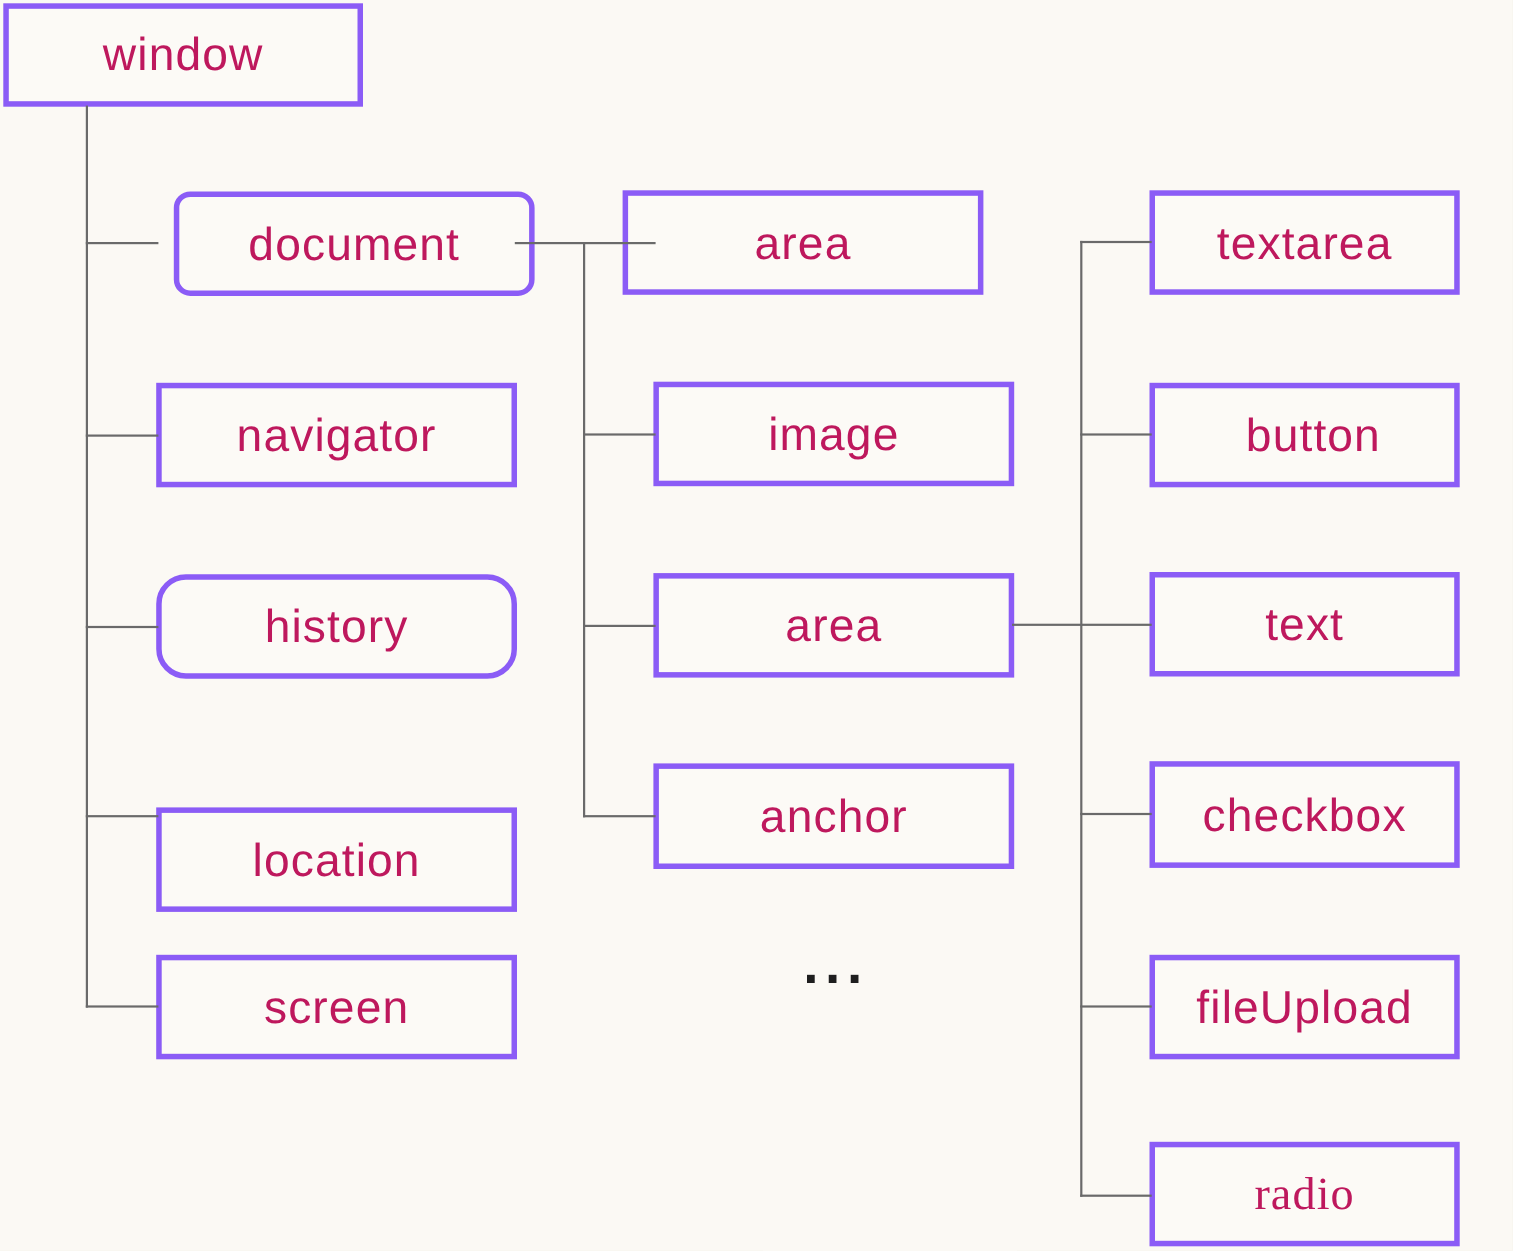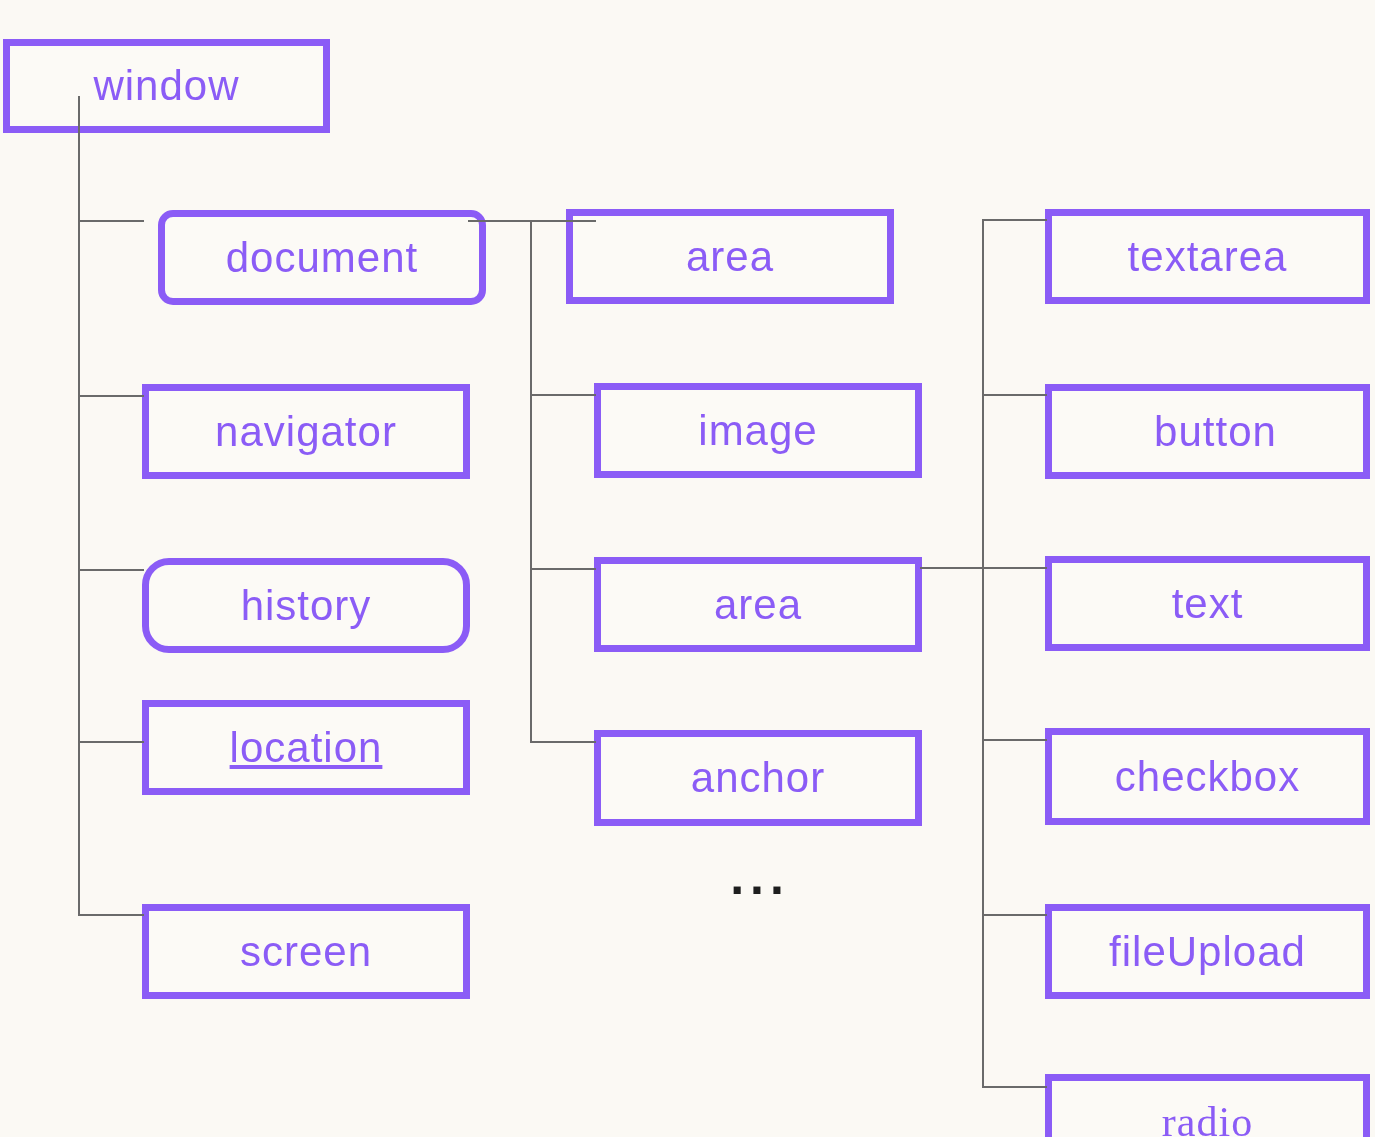--- a/index.html
+++ b/index.html
@@ -13,31 +13,30 @@
     height: 1137px;
     background: #fbf9f4;
     overflow: hidden;
     font-family: "Liberation Sans", sans-serif;
   }
   .node {
     position: absolute;
     box-sizing: border-box;
     width: 328px;
     height: 95px;
-    border: 7px solid #8b5cf6;
+    border: 5px solid #8b5cf6;
     background: #fcfaf6;
     display: flex;
     align-items: center;
     justify-content: center;
     font-size: 42px;
     letter-spacing: 1px;
-    color: #8b5cf6;
-    margin-top: 36px;
+    color: #be185d;
   }
-  .node.col3 { width: 325px; }
+  .node.col3 { width: 282px; }
   .line {
     position: absolute;
     background: #6a6a6a;
   }
   .line.h { height: 2px; }
   .line.v { width: 2px; }
   .ellipsis {
     position: absolute;
     left: 715px;
     top: 848px;
@@ -51,21 +50,21 @@
 </style>
 </head>
 <body>
 
 <div class="canvas">
 
   <div class="node" style="left:3px; top:3px; width:327px; height:94px;">window</div>
   <div class="node" style="left:158px; top:174px;border-radius:15px;">document</div>
   <div class="node" style="left:142px; top:348px;text-align:right;">navigator</div>
   <div class="node" style="left:142px; top:522px;border-radius:27px;">history</div>
-  <div class="node" style="left:142px; top:664px;text-decoration:underline;">location</div>
+  <div class="node" style="left:142px; top:734px;">location</div>
   <div class="node" style="left:142px; top:868px;">screen</div>
 
   <div class="node" style="left:566px; top:173px;">area</div>
   <div class="node" style="left:594px; top:347px;">image</div>
   <div class="node" style="left:594px; top:521px;">area</div>
   <div class="node" style="left:594px; top:694px; height:96px;">anchor</div>
   <div class="ellipsis">...</div>
 
   <div class="node col3" style="left:1045px; top:173px;">textarea</div>
   <div class="node col3" style="left:1045px; top:348px;padding-left:16px;">button</div>

